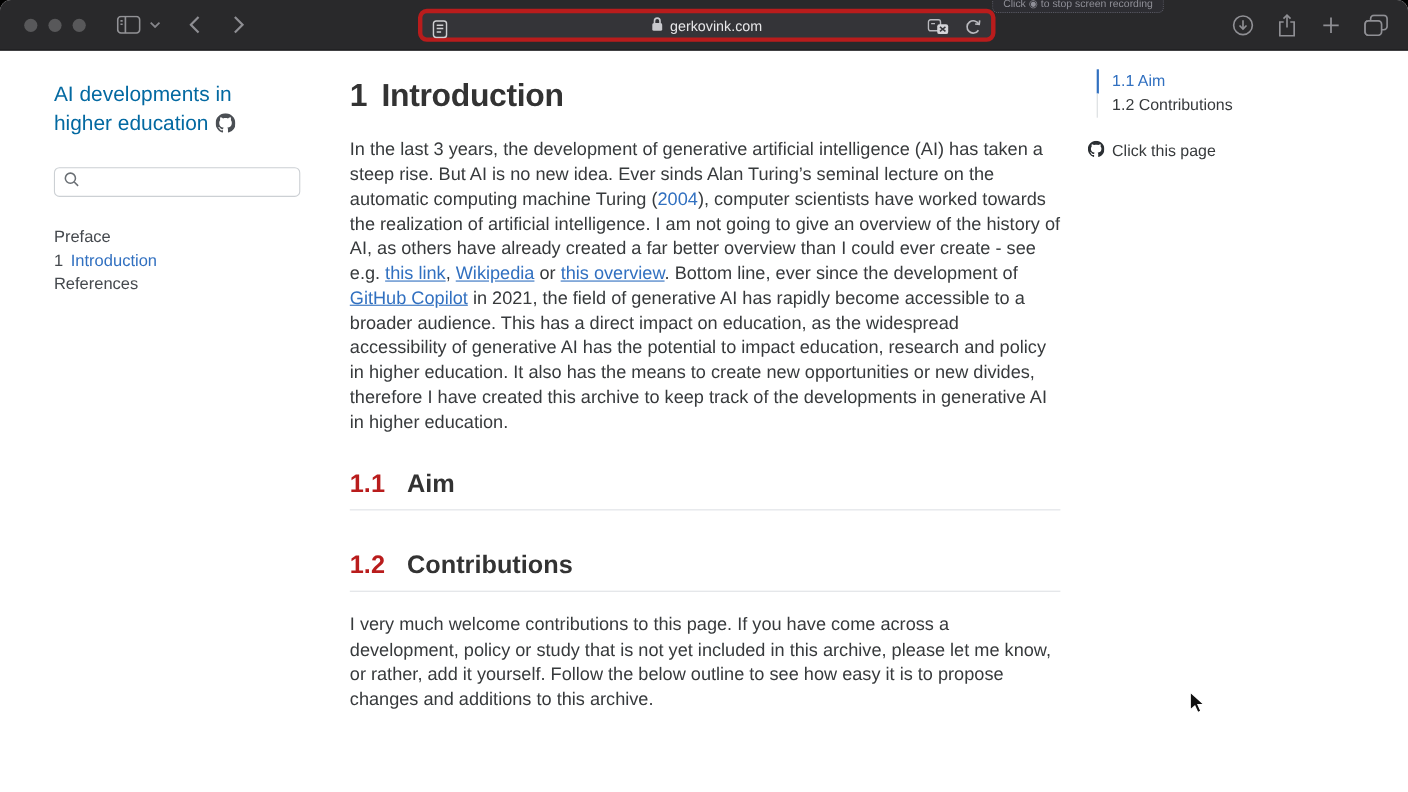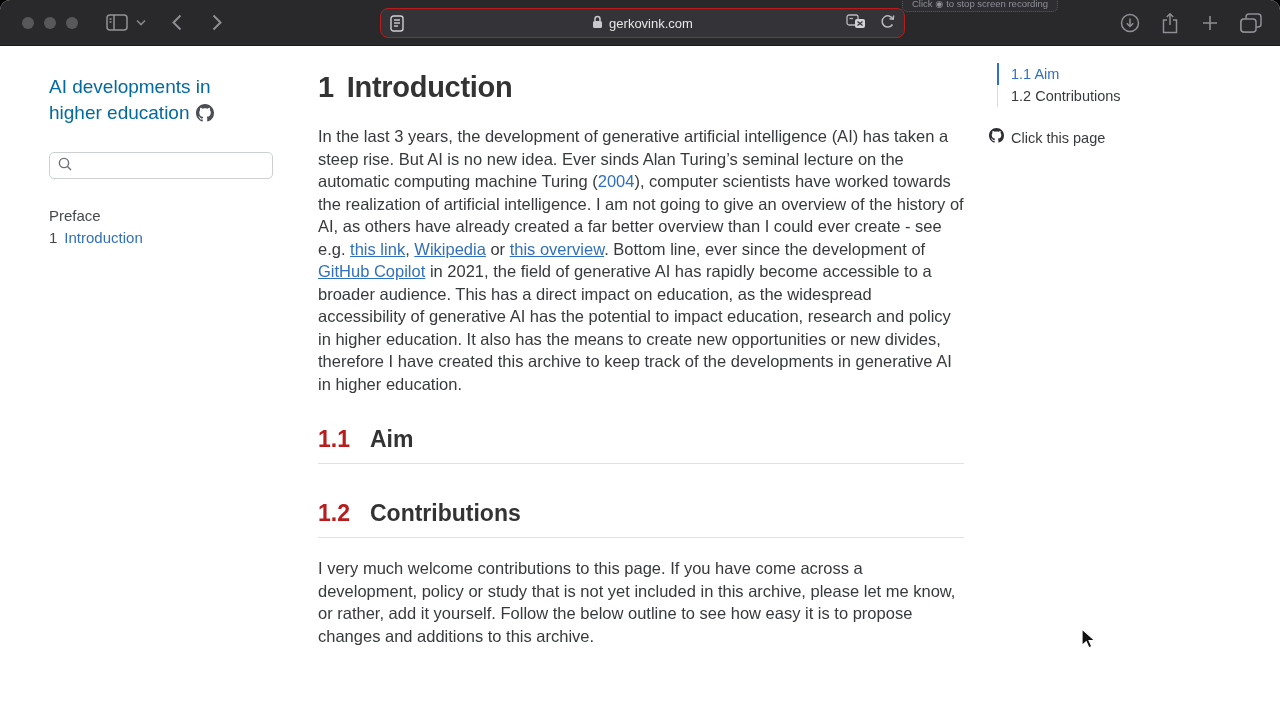--- a/index.html
+++ b/index.html
@@ -7,21 +7,21 @@
   .screen { position:relative; width:1280px; height:720px; background:#fff; overflow:hidden;
             border-radius:10px 10px 0 0; }
 
   
   .toolbar { position:absolute; left:0; top:0; width:1280px; height:46px;
              background:#29292b; border-bottom:1px solid #1b1b1d; }
   .tl { position:absolute; top:17px; width:12px; height:12px; border-radius:50%; background:#58585a; }
   .tbtn { position:absolute; color:#929296; display:flex; align-items:center; justify-content:center; }
   .tbtn svg { display:block; }
   .addressbar { position:absolute; left:380px; top:8px; width:525px; height:30px;
-                background:#343438; border:1px solid #b91c1c; border-radius:8px; }
+                background:#343438; border:4px solid #b91c1c; border-radius:8px; }
   .ab-center { position:absolute; left:0; right:0; top:0; bottom:0; display:flex;
                align-items:center; justify-content:center; gap:6px; color:#e6e6e8;
                font-size:13px; }
   .ab-left { position:absolute; left:9px; top:6px; color:#cfcfd2; }
   .ab-right { position:absolute; right:9px; top:5px; display:flex; gap:12px; align-items:center; color:#b9b9be; }
   .tooltip { position:absolute; left:902px; top:-6px; padding:3px 9px 2px;
              background:#2d2d32; border:1px dotted #5a5a64; border-radius:5px;
              color:#8f8f97; font-size:9.5px; white-space:nowrap; }
 
   
@@ -180,20 +180,23 @@
       </span>
       <input type="text" placeholder="" style="">
     </div>
     <div class="nav">
       <div class="nav-item">
         <span>Preface</span>
       </div>
       <div class="nav-item">
         <span class="num">1</span><span class="lnk">Introduction</span>
       </div>
+      <div class="nav-item">
+        <span>References</span>
+      </div>
     </div>
   </div>
 
   <div class="main">
     <h1 class="title"><span class="secnum">1</span><span>Introduction</span></h1>
 
     <p><span>In the last 3 years, the development of generative artificial intelligence (AI) has taken a steep rise. But AI is no new idea. Ever sinds Alan Turing’s seminal lecture on the automatic computing machine Turing (</span><a class="link no-underline">2004</a><span>), computer scientists have worked towards the realization of artificial intelligence. I am not going to give an overview of the history of AI, as others have already created a far better overview than I could ever create - see e.g. </span><a class="link">this link</a><span>, </span><a class="link">Wikipedia</a><span> or </span><a class="link">this overview</a><span>. Bottom line, ever since the development of </span><a class="link">GitHub Copilot</a><span> in 2021, the field of generative AI has rapidly become accessible to a broader audience. This has a direct impact on education, as the widespread accessibility of generative AI has the potential to impact education, research and policy in higher education. It also has the means to create new opportunities or new divides, therefore I have created this archive to keep track of the developments in generative AI in higher education.</span></p>
 
     <h2 class="section"><span class="secnum">1.1</span><span>Aim</span></h2>
 

